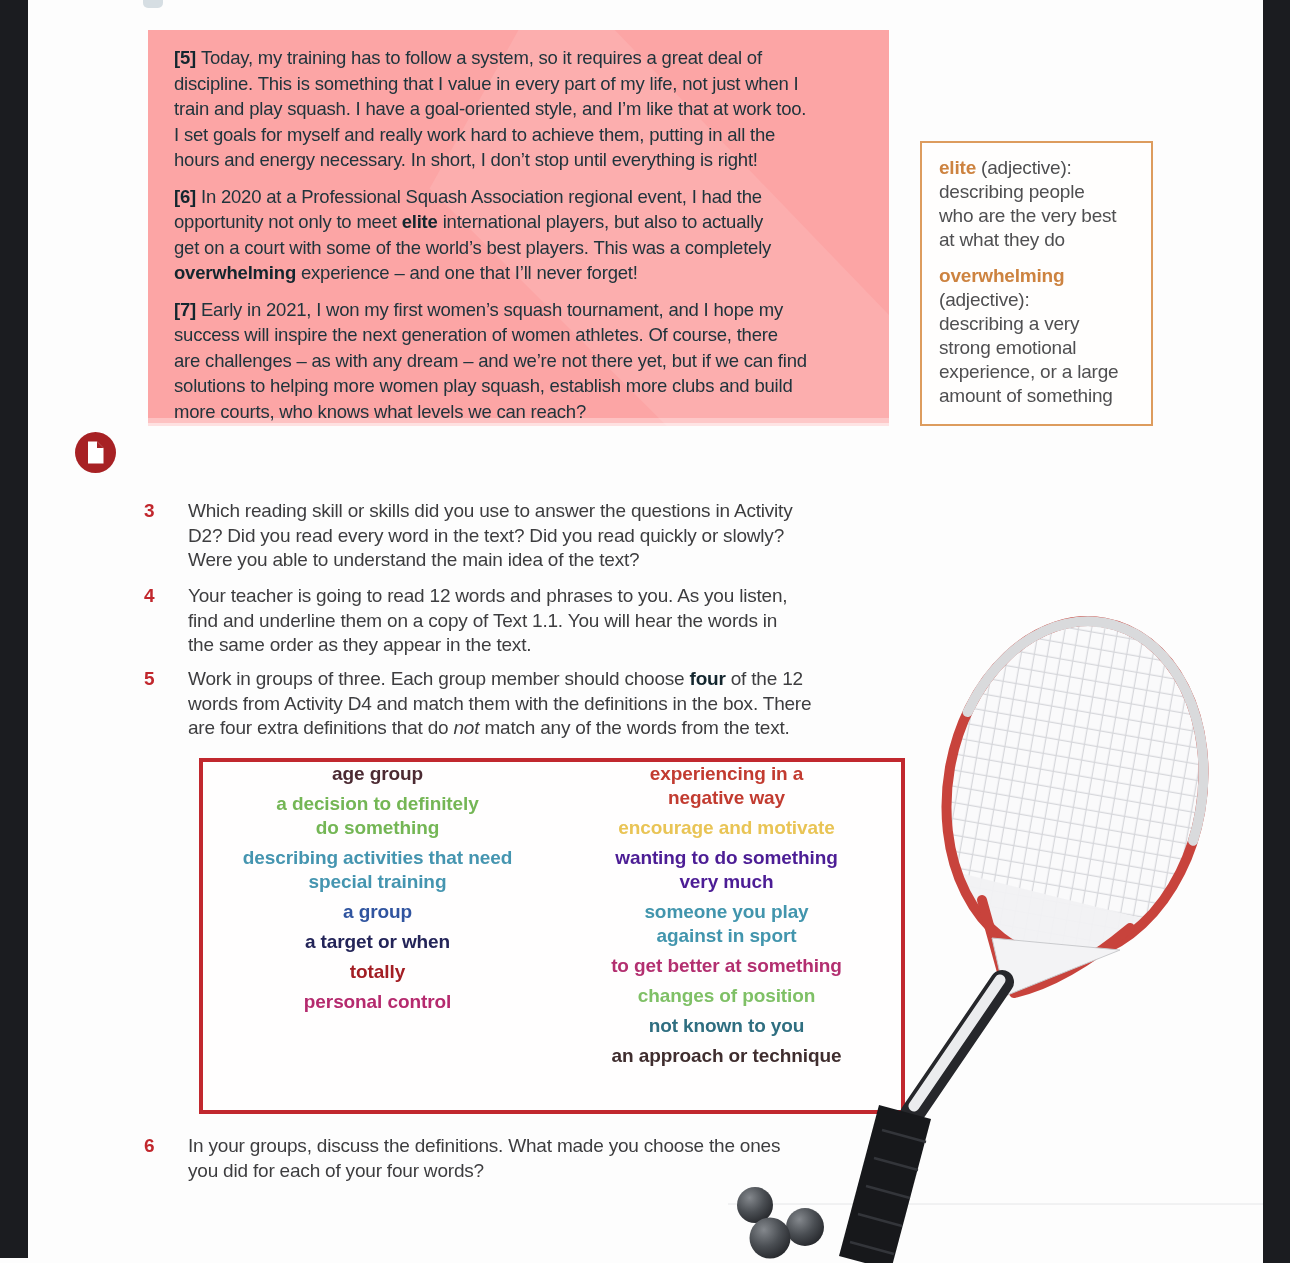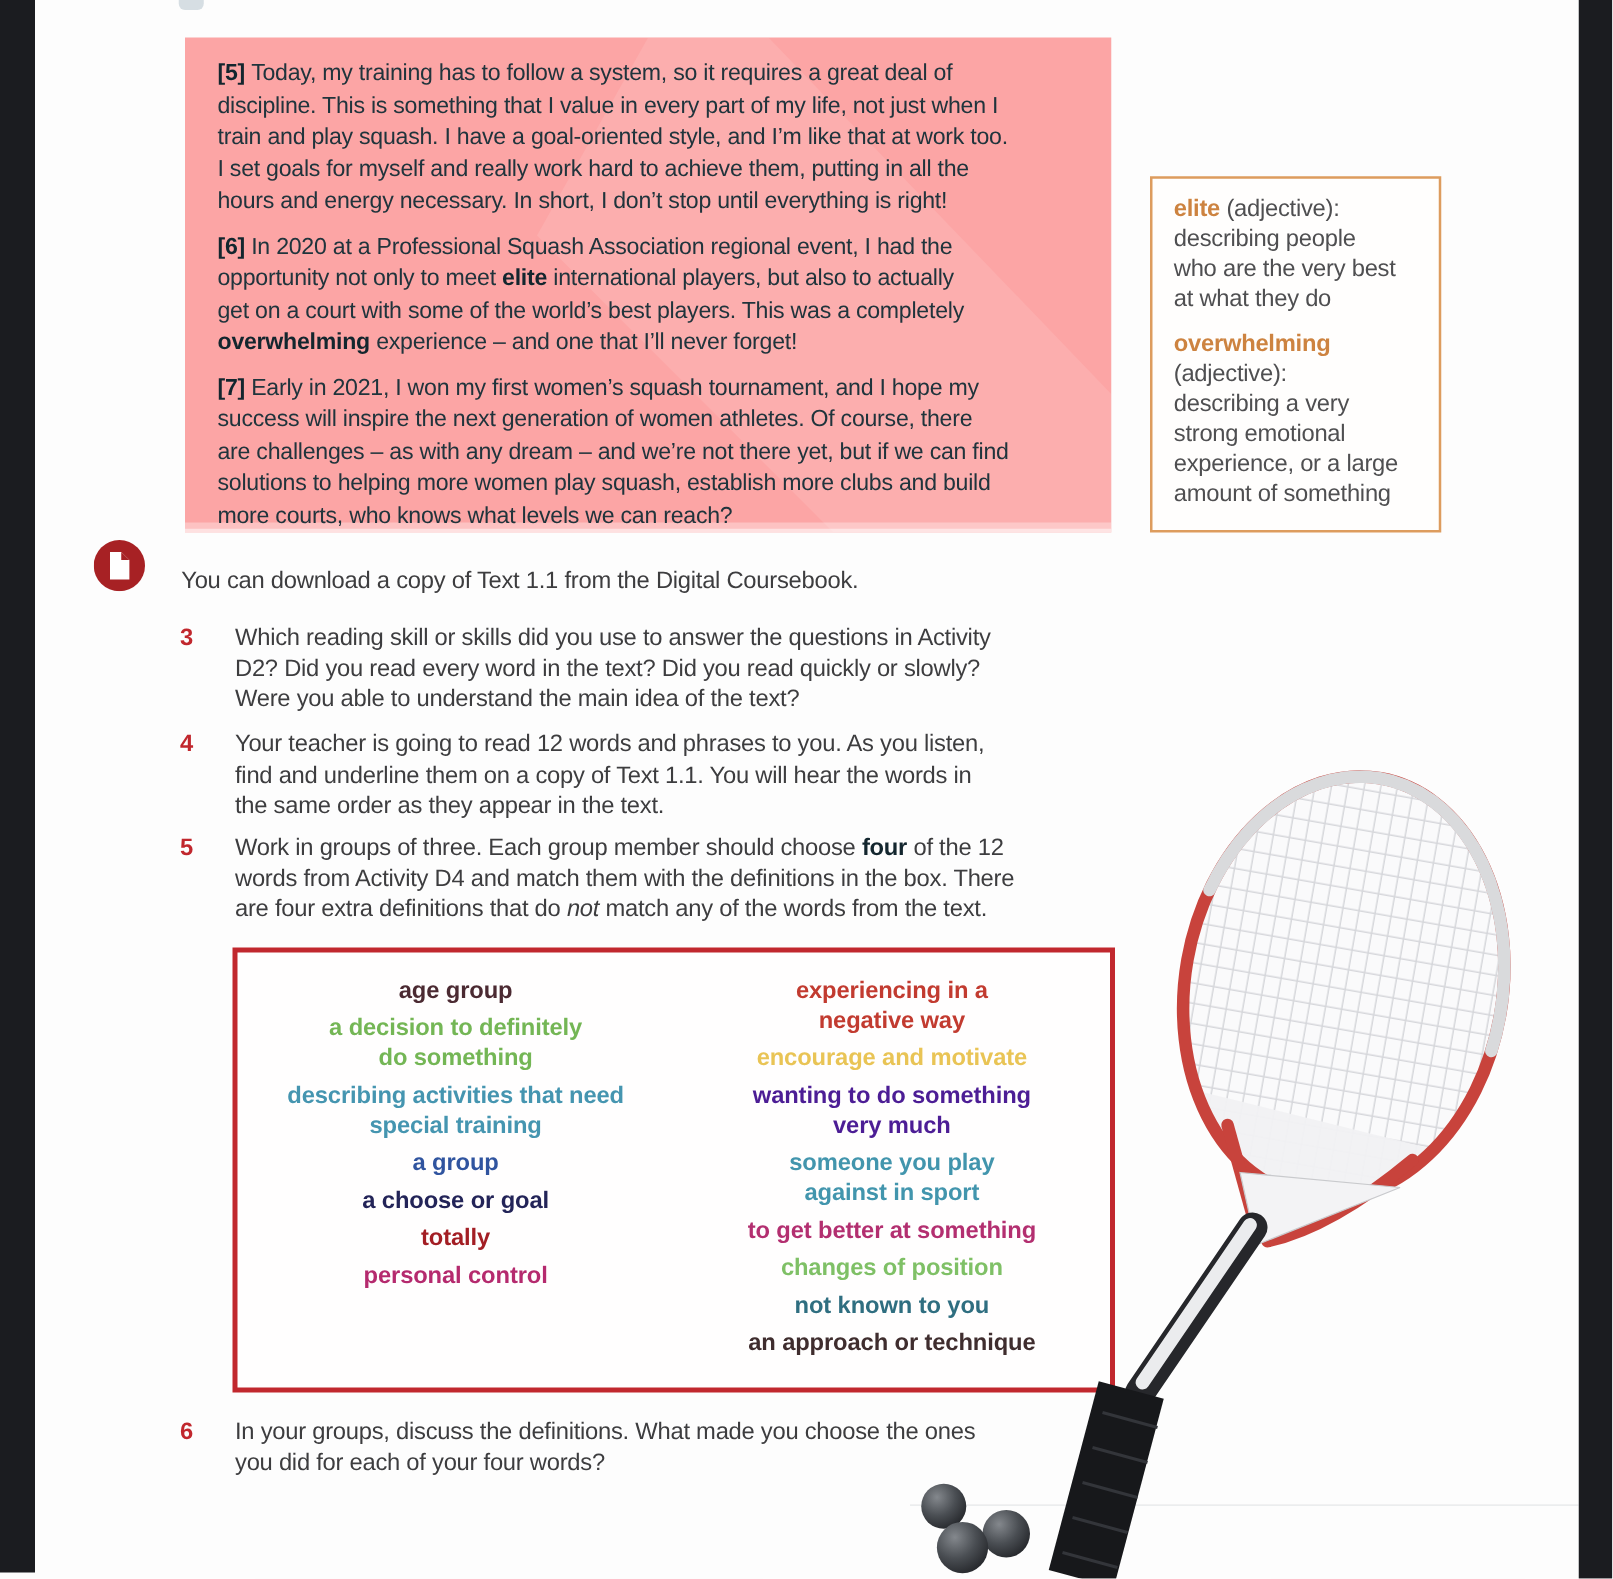--- a/index.html
+++ b/index.html
@@ -59,23 +59,23 @@
   .act-num{
     flex:0 0 44px;font-size:19px;font-weight:bold;color:#c1272d;line-height:24.7px;
   }
   .act-text{
     flex:1;margin:0;font-size:19px;line-height:24.7px;color:#3d3d3f;
     white-space:pre-line;letter-spacing:-0.2px;max-width:740px;
   }
 
   
   .red-box{
-    position:absolute;left:186px;top:758px;width:706px;height:356px;
+    position:absolute;left:199px;top:758px;width:706px;height:356px;
     border:4px solid #c1282e;box-sizing:border-box;background:#fffefe;
-    display:flex;padding-top:19px;
+    display:flex;
   }
   .def-col{flex:1 1 50%;display:flex;flex-direction:column;align-items:center;gap:6px;}
   .def-item{
     font-size:19px;font-weight:bold;line-height:24px;text-align:center;
     white-space:pre-line;letter-spacing:-0.1px;
   }
 
   .racket{position:absolute;left:700px;top:600px;width:563px;height:663px;pointer-events:none;}
 </style>
 </head>
@@ -120,21 +120,20 @@
 amount of something</span></p>
   </aside>
 
   <span class="dl-icon">
     <svg width="41" height="41" viewBox="0 0 41 41">
       <circle cx="20.5" cy="20.5" r="20.5" fill="#a72124"></circle>
       <path d="M13 9.5 H22 L28.5 16 V31.5 H13 Z" fill="#ffffff"></path>
       <path d="M22 9.5 L28.5 16 L22 16 Z" fill="#a72124"></path>
     </svg>
   </span>
-  <p class="dl-text">You can download a copy of Text 1.1 from the Digital Coursebook.</p>
 
   <div class="activity act-3">
     <span class="act-num">3</span>
     <p class="act-text"><span>Which reading skill or skills did you use to answer the questions in Activity
 D2? Did you read every word in the text? Did you read quickly or slowly?
 Were you able to understand the main idea of the text?</span></p>
   </div>
   <div class="activity act-4">
     <span class="act-num">4</span>
     <p class="act-text"><span>Your teacher is going to read 12 words and phrases to you. As you listen,
@@ -149,21 +148,21 @@
   </div>
 
   <div class="red-box">
     <div class="def-col">
         <div class="def-item" style="color: rgb(75, 42, 50);">age group</div>
         <div class="def-item" style="color: rgb(116, 182, 85);">a decision to definitely
 do something</div>
         <div class="def-item" style="color: rgb(69, 149, 176);">describing activities that need
 special training</div>
         <div class="def-item" style="color: rgb(48, 84, 159);">a group</div>
-        <div class="def-item" style="color: rgb(35, 36, 88);">a choose or goal</div>
+        <div class="def-item" style="color: rgb(35, 36, 88);">a target or when</div>
         <div class="def-item" style="color: rgb(163, 30, 36);">totally</div>
         <div class="def-item" style="color: rgb(181, 42, 110);">personal control</div>
       </div>
     <div class="def-col">
         <div class="def-item" style="color: rgb(194, 59, 48);">experiencing in a
 negative way</div>
         <div class="def-item" style="color: rgb(233, 196, 85);">encourage and motivate</div>
         <div class="def-item" style="color: #4c1d95;">wanting to do something
 very much</div>
         <div class="def-item" style="color: rgb(66, 149, 173);">someone you play

